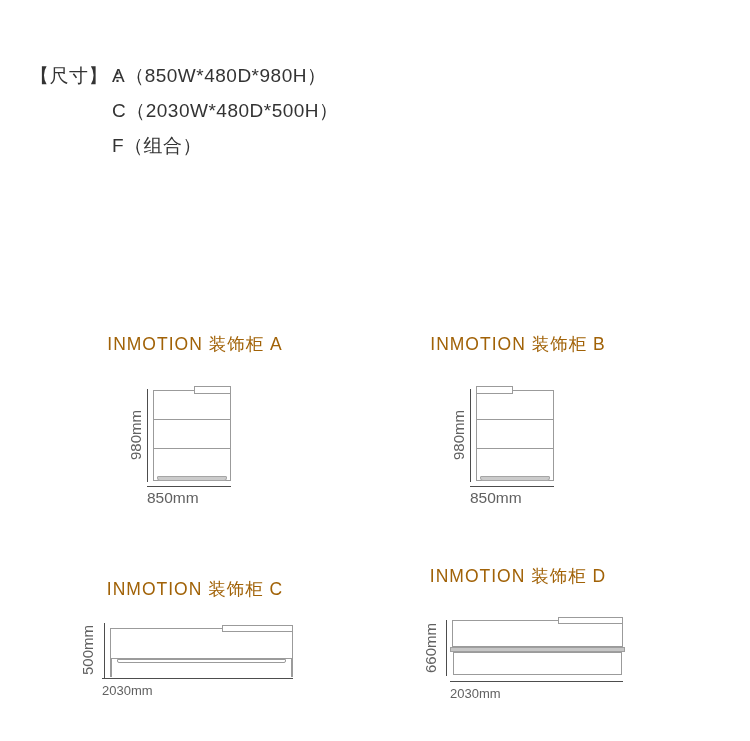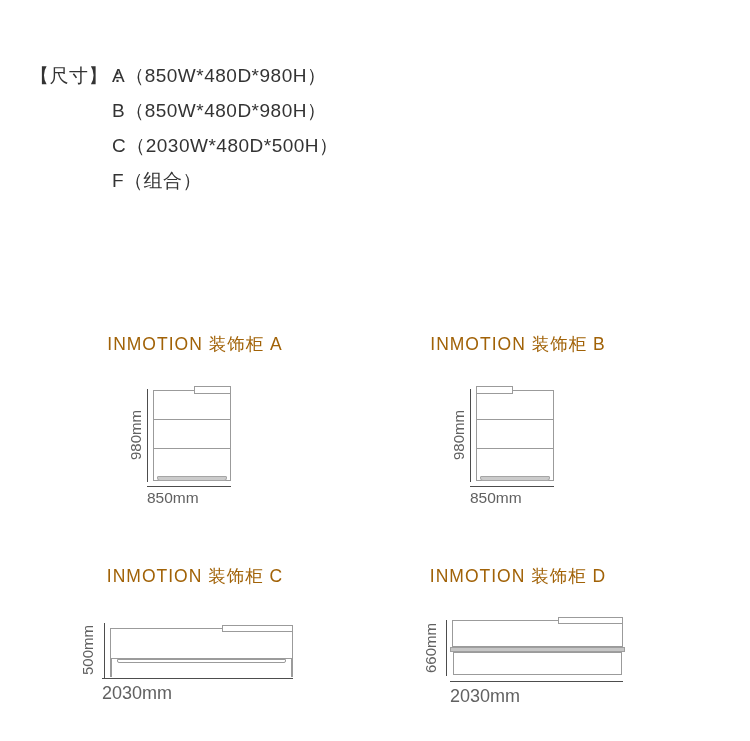--- a/index.html
+++ b/index.html
@@ -12,36 +12,36 @@
     font-size:19px; letter-spacing:0.5px; }
   .size-line { height:35px; line-height:35px; white-space:nowrap; }
   .size-line.indent { padding-left:82px; }
   .size-heading { display:inline-block; width:82px; }
 
   
   .dg-title { position:absolute; width:210px; text-align:center; font-size:17.5px;
     color:#a16207; letter-spacing:1px; white-space:nowrap; }
   #title-a { left:90px;  top:332px; }
   #title-b { left:413px; top:332px; }
-  #title-c { left:90px;  top:564px; }
+  #title-c { left:90px;  top:577px; }
   #title-d { left:413px; top:564px; }
 
   
   .box    { position:absolute; border:1.5px solid #9b9b9b; background:#ffffff; }
   .notch  { position:absolute; border:1.5px solid #9b9b9b; background:#ffffff; z-index:3; }
   .hline  { position:absolute; border-top:1.5px solid #9b9b9b; height:0; z-index:2; }
   .plinth { position:absolute; background:#cbcbcb; border:1px solid #a5a5a5;
             border-radius:1px 1px 3px 3px; z-index:4; }
   .vdim   { position:absolute; width:0; border-left:1px solid #4d4d4d; }
   .hdim   { position:absolute; height:0; border-top:1px solid #4d4d4d; }
   .vlabel { position:absolute; width:60px; height:20px; line-height:20px; text-align:center;
             font-size:15px; color:#616161; transform:rotate(-90deg); white-space:nowrap; }
   .hlabel { position:absolute; text-align:left; font-size:15.5px; color:#616161;
             white-space:nowrap; }
-  .hlabel.big { font-size:18px; }
+  .hlabel.big { font-size:13px; }
   .leg    { position:absolute; width:2px; background:#9b9b9b; }
   .rail   { position:absolute; border:1.2px solid #9b9b9b; background:#ffffff;
             border-radius:0 0 2px 2px; z-index:2; }
   .bar    { position:absolute; background:#c6c6c6; border:1px solid #9e9e9e; z-index:3; }
 
   
   #a-box    { left:153px; top:390px; width:78px; height:91px; }
   #a-notch  { left:194px; top:386px; width:37px; height:8px; }
   #a-line1  { left:153px; top:419px; width:78px; }
   #a-line2  { left:153px; top:448px; width:78px; }
@@ -84,23 +84,20 @@
   #d-hlabel  { left:450px; top:686px; width:173px; }
 </style>
 </head>
 <body>
 
 <div class="canvas">
 
   <div class="size-list">
     <div class="size-line">
       <span class="size-heading">【尺寸】：</span><span>A（850W*480D*980H）</span>
-    </div>
-    <div class="size-line indent">
-      <span>B（850W*480D*980H）</span>
     </div>
     <div class="size-line indent">
       <span>C（2030W*480D*500H）</span>
     </div>
     <div class="size-line indent">
       <span>F（组合）</span>
     </div>
   </div>
 
   <div class="dg-title" id="title-a">INMOTION 装饰柜 A</div>

